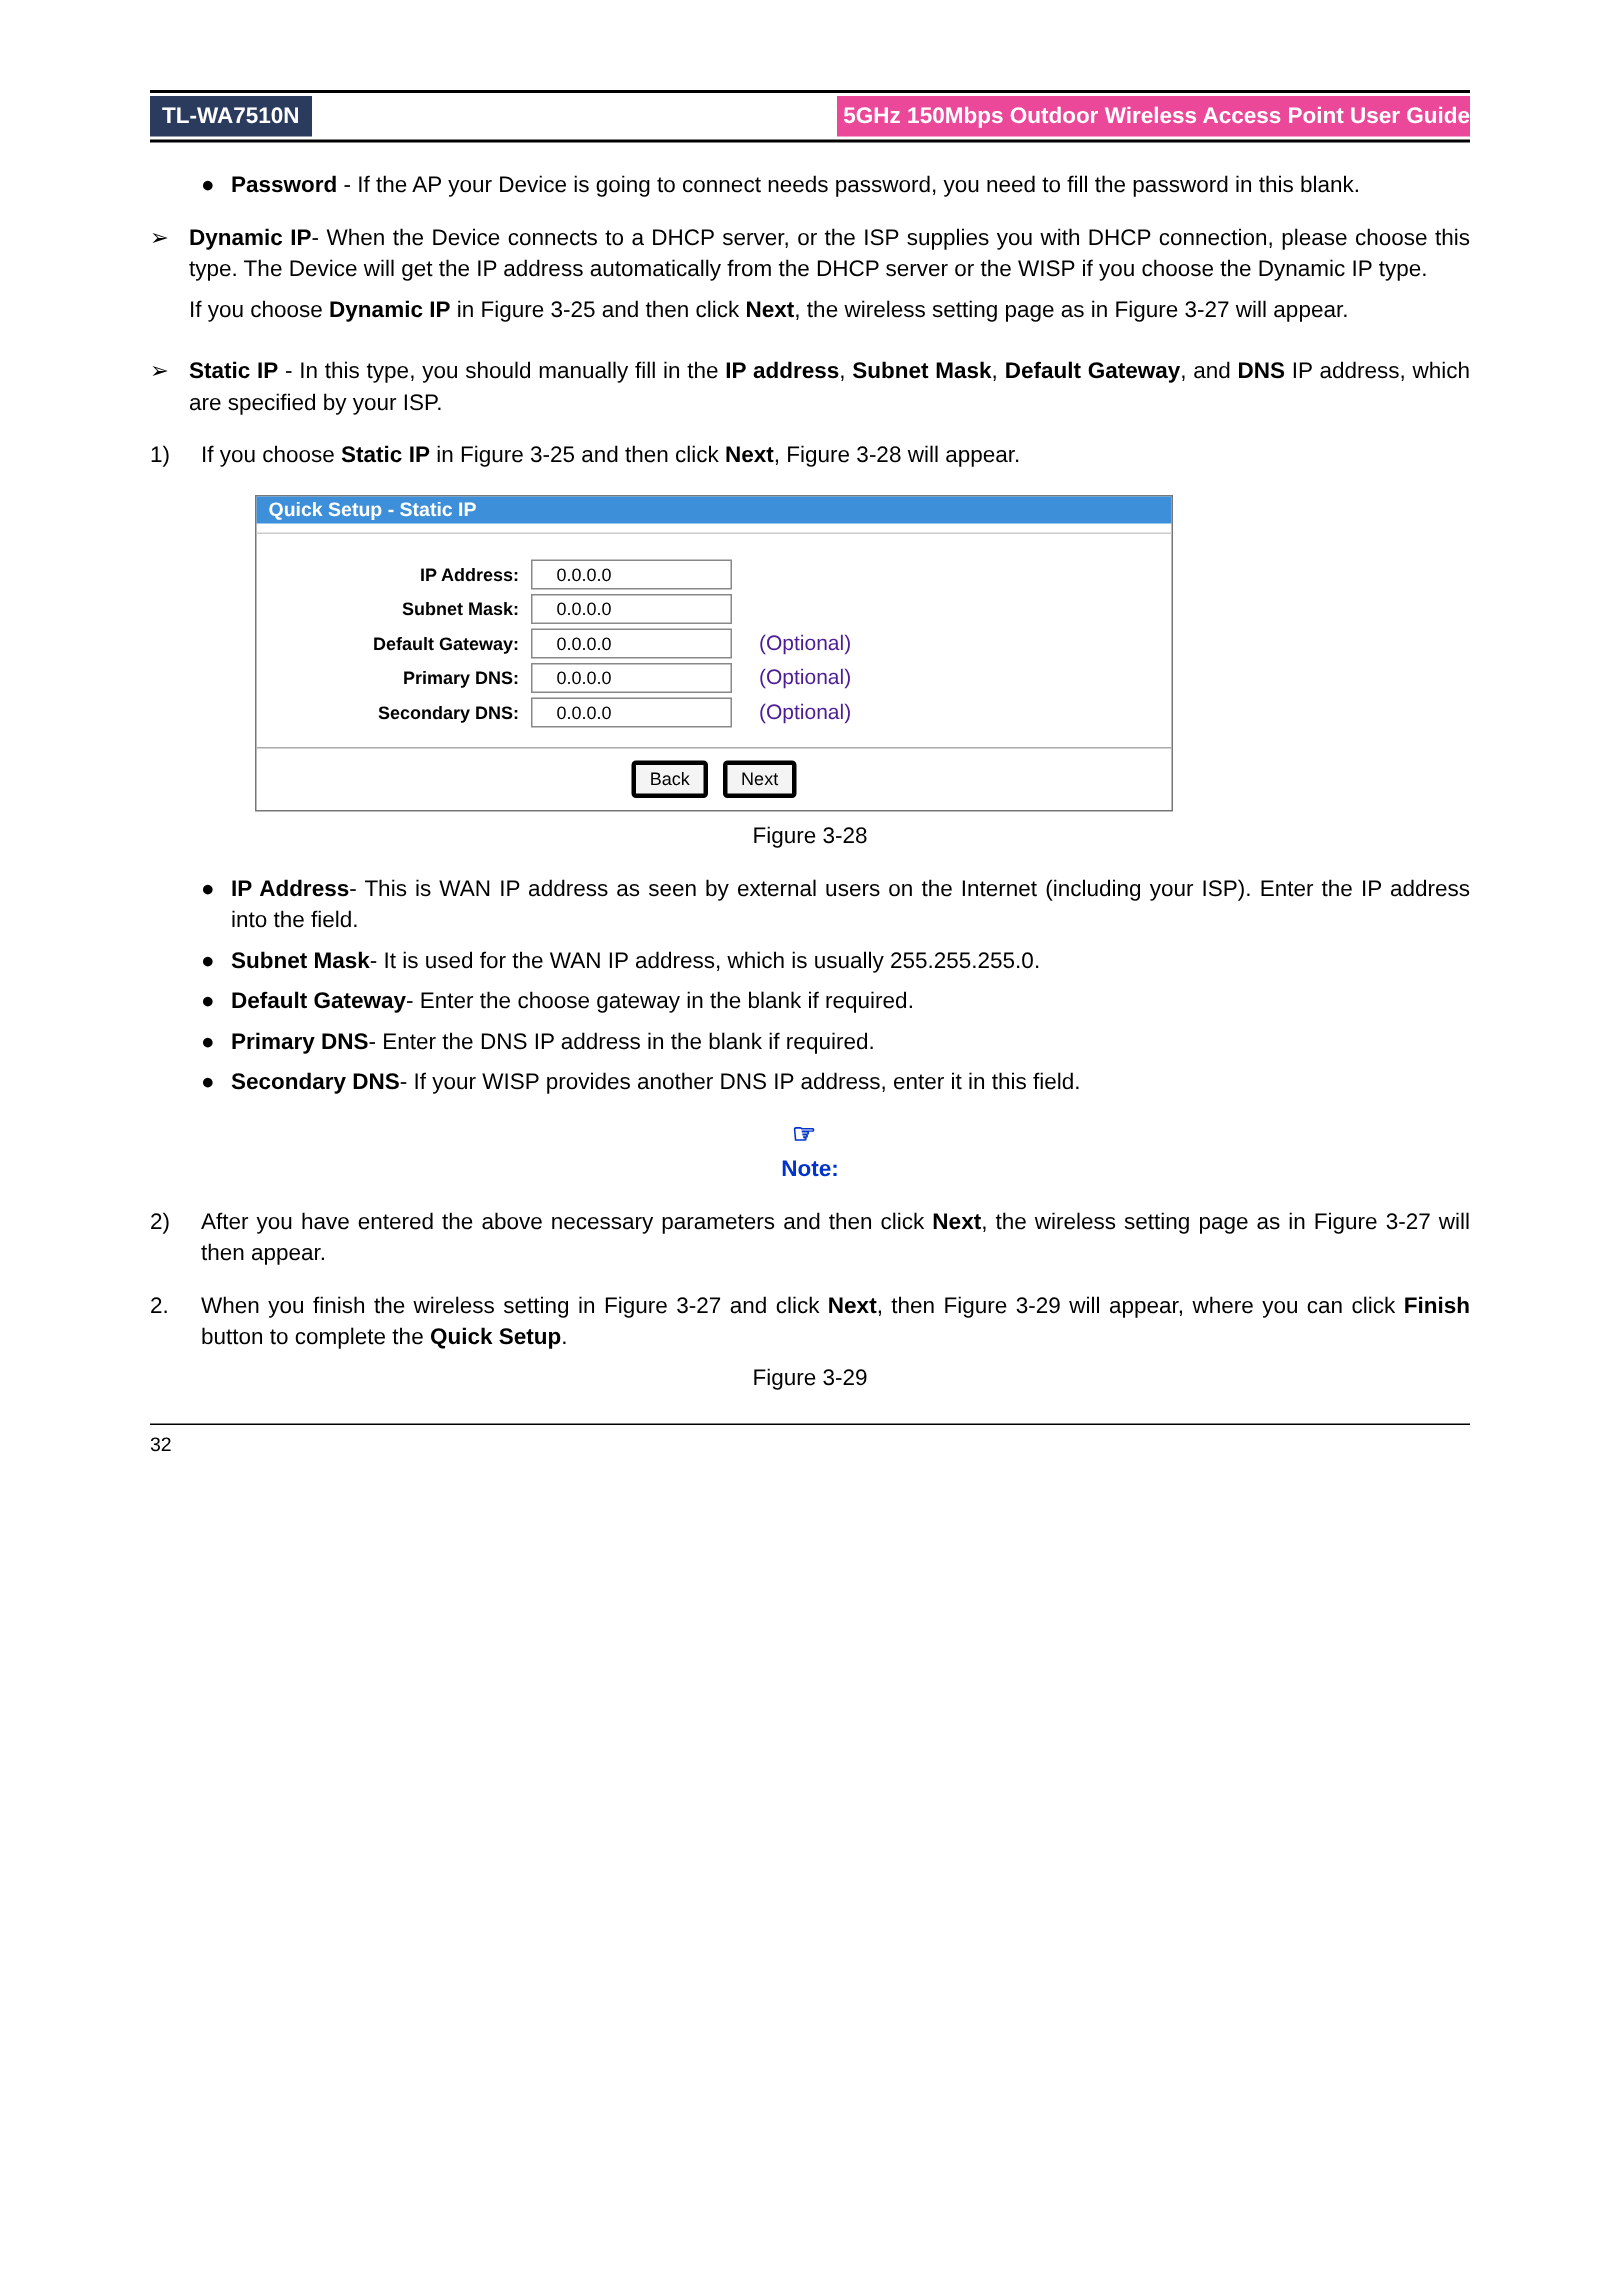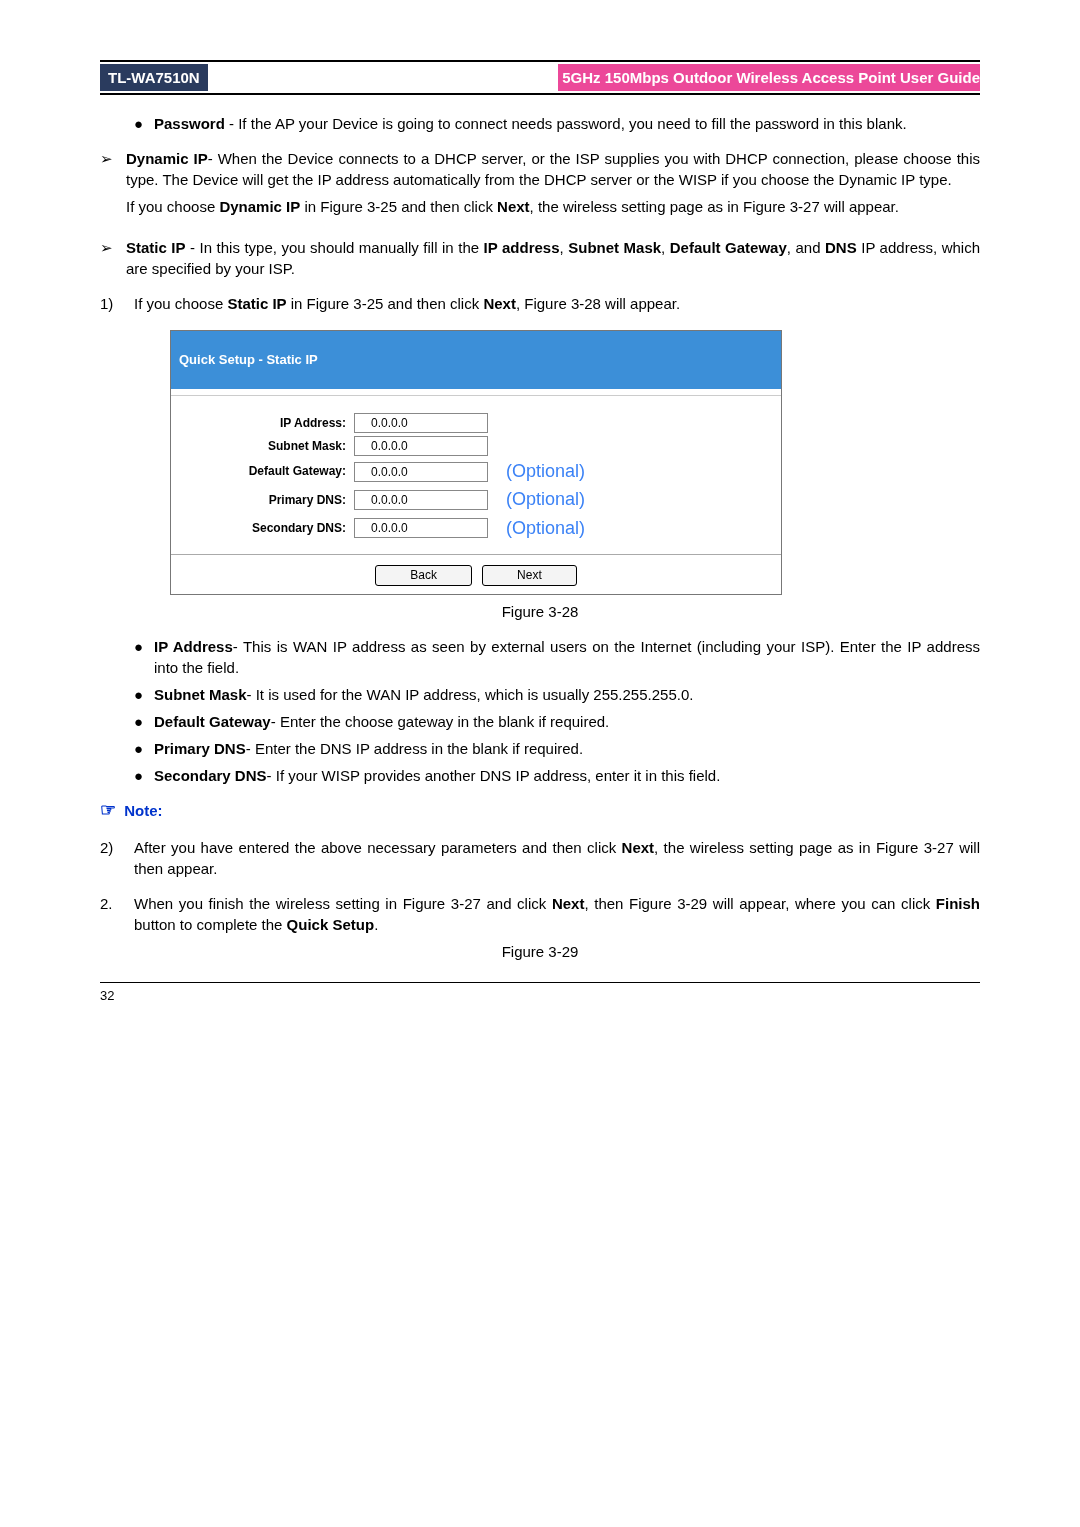--- a/index.html
+++ b/index.html
@@ -44,51 +44,51 @@
     border: 1px solid #777;
     margin: 16px 0 4px 70px;
     width: 610px;
     font-family: Arial, sans-serif;
   }
   .figbox-title {
     background: #3c8fd8;
     color: #fff;
     font-weight: bold;
     font-size: 13px;
-    padding: 20px 8px;
+    padding: 0 8px;
   }
   .figbox-sub { height: 6px; border-bottom: 1px solid #ccc; }
   .figbox-body { padding: 14px 10px 10px 10px; font-size: 12px; }
   .form-row { display: flex; align-items: center; margin: 3px 0; }
   .form-label { width: 165px; text-align: right; font-weight: bold; padding-right: 8px; font-size: 12px; }
   .form-input {
     border: 1px solid #888;
     width: 100px;
     padding: 1px 16px;
     font-size: 12px;
     height: 16px;
     background: #fff;
   }
-  .form-opt { margin-left: 18px; font-size: 18px; color: #3b82f6; }
+  .form-opt { margin-left: 18px; font-size: 14px; color: #4c1d95; }
   .figbox-buttons {
     border-top: 1px solid #aaa;
     padding: 8px 0;
     text-align: center;
   }
   .btn {
     display: inline-block;
-    border: 1px solid #000000;
+    border: 3px solid #000000;
     border-radius: 3px;
     background: #f4f4f4;
-    padding: 1px 34px;
+    padding: 1px 9px;
     font-size: 12px;
     margin: 0 3px;
   }
   .fig-caption { text-align: center; margin: 6px 0 14px 0; }
-  .note-row { color: #0033cc; font-weight: bold; display: flex; align-items: center; margin: 12px 0 4px 0; }
+  .note-row { color: #0033cc; font-weight: bold; display: flex; align-items: center; margin: 12px 0 4px 0; flex-direction: column; }
   .note-hand { margin-right: 8px; font-size: 18px; }
   .note-text { color: #0033cc; margin: 4px 0 14px 0; }
   .figbox-finish-body { padding: 12px 14px; font-size: 12.5px; font-weight: bold; }
   .bottom-rule { border-top: 1px solid #000; margin-top: 20px; }
   .page-num { font-size: 13px; margin-top: 4px; }
   .arrow-glyph::before { content: "➢"; }
   .hand-glyph::before { content: "☞"; }
 </style>
 </head>
 <body>

